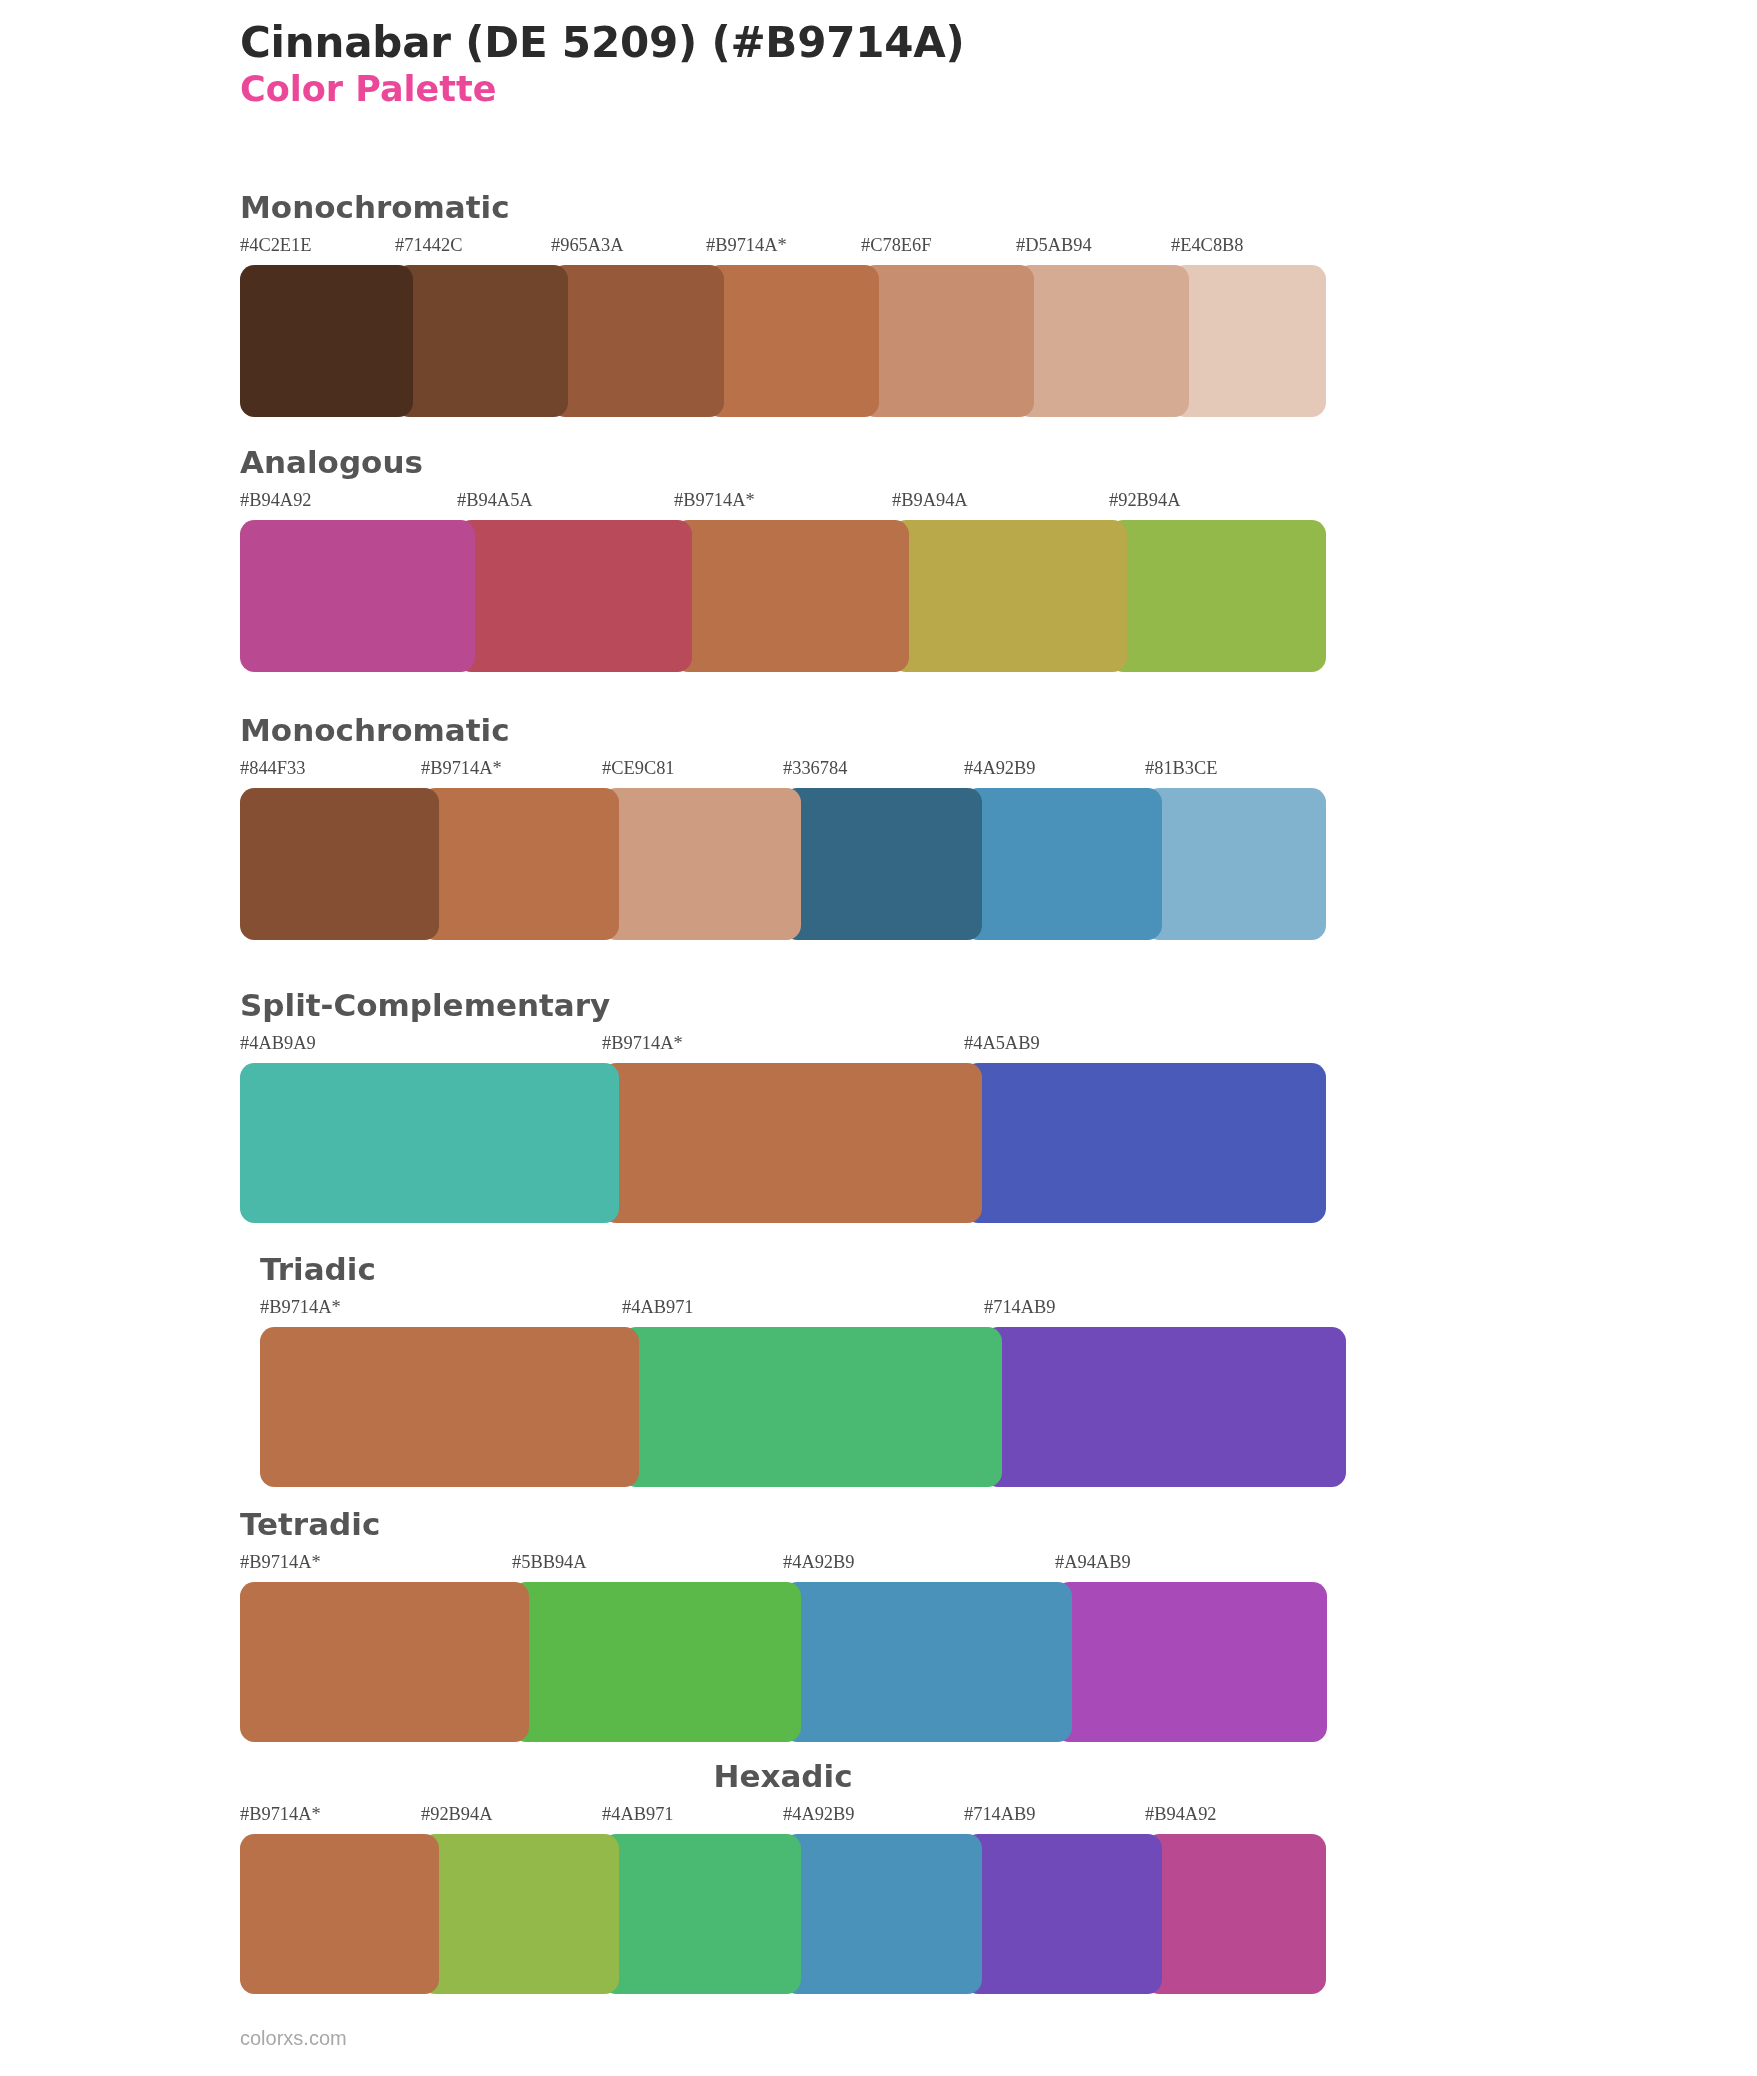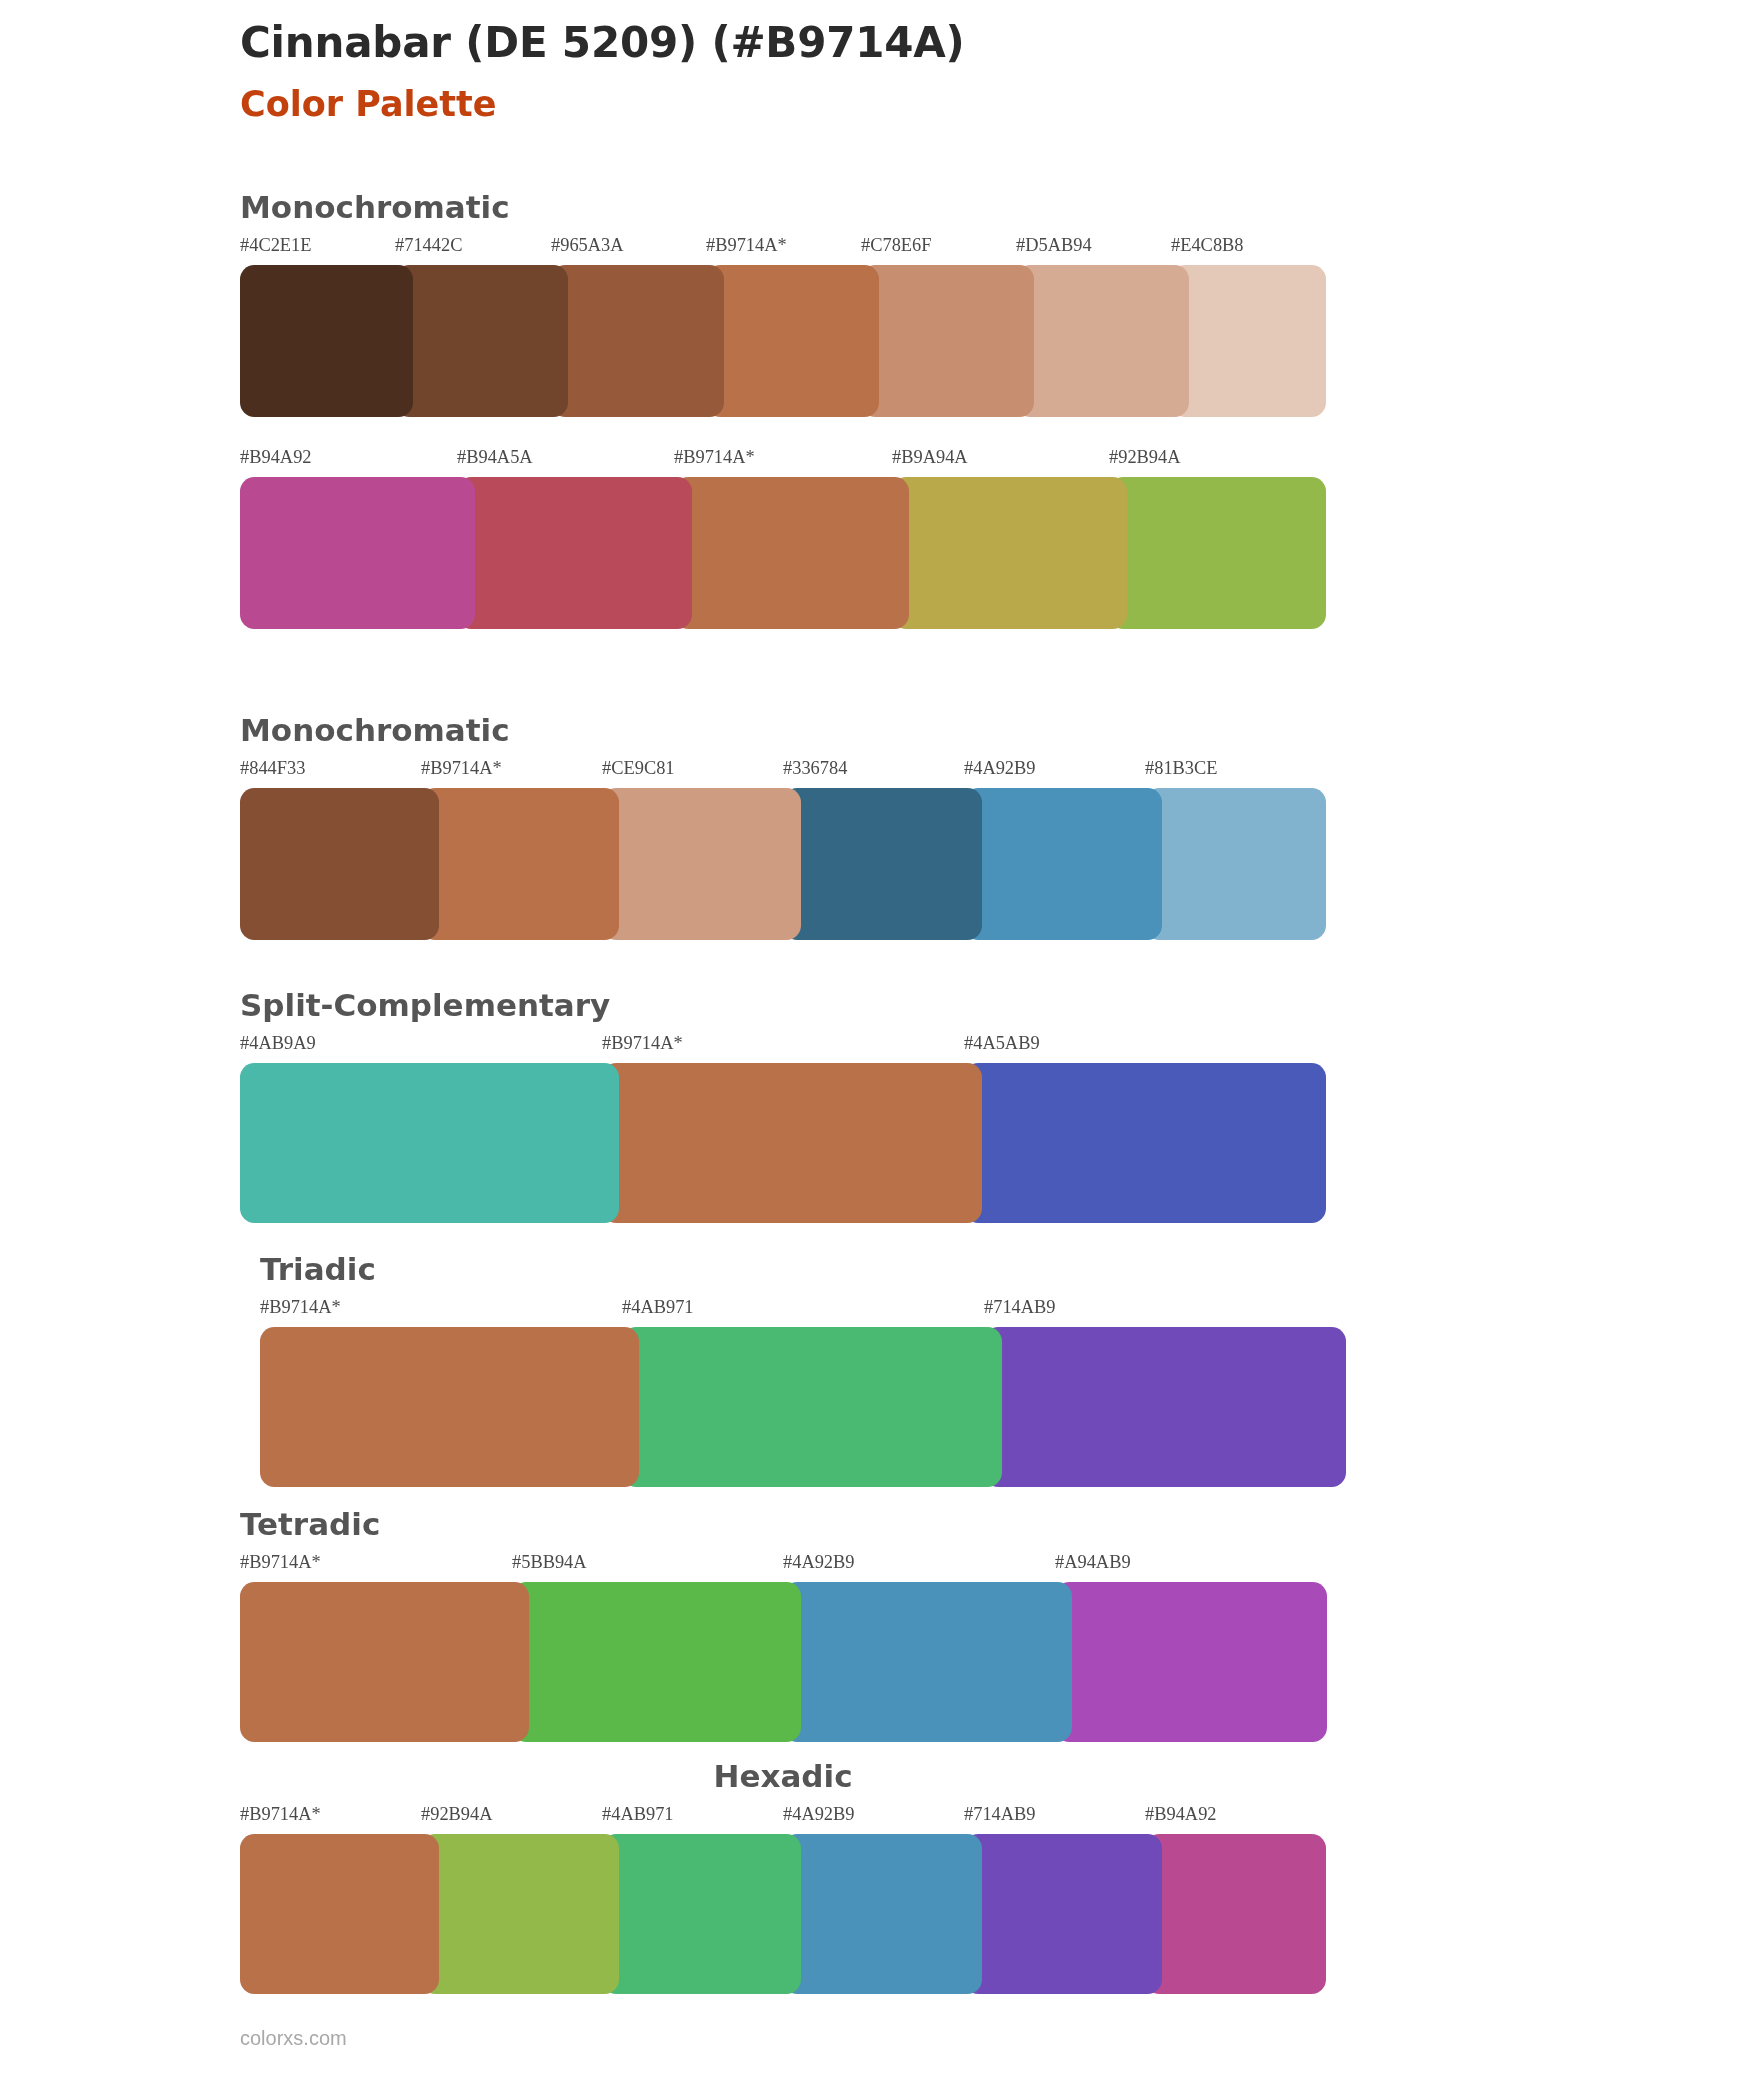--- a/index.html
+++ b/index.html
@@ -35,23 +35,23 @@
     font-size: 42px;
     font-weight: 700;
     color: #2b2b2b;
     letter-spacing: -0.2px;
     line-height: 1.18;
     white-space: nowrap;
   }
   .page-subtitle {
     font-size: 35px;
     font-weight: 700;
-    color: #c2410c;
+    color: #ec4899;
     line-height: 1.25;
-    margin-top: 16px;
+    margin-top: 1px;
     white-space: nowrap;
   }
 
   
   .section {
     position: absolute;
     left: 240px;
     width: 1086px;
   }
   .section-title {
@@ -126,20 +126,21 @@
           <div class="swatch" title="#4C2E1E" style="left: 0px; width: 173px; height: 152px; background: rgb(76, 46, 30); z-index: 7;"></div>
           <div class="swatch" title="#71442C" style="left: 155px; width: 173px; height: 152px; background: rgb(113, 68, 44); z-index: 6;"></div>
           <div class="swatch" title="#965A3A" style="left: 311px; width: 173px; height: 152px; background: rgb(150, 90, 58); z-index: 5;"></div>
           <div class="swatch" title="#B9714A*" style="left: 466px; width: 173px; height: 152px; background: rgb(185, 113, 74); z-index: 4;"></div>
           <div class="swatch" title="#C78E6F" style="left: 621px; width: 173px; height: 152px; background: rgb(199, 142, 111); z-index: 3;"></div>
           <div class="swatch" title="#D5AB94" style="left: 776px; width: 173px; height: 152px; background: rgb(213, 171, 148); z-index: 2;"></div>
           <div class="swatch" title="#E4C8B8" style="left: 931px; width: 155px; height: 152px; background: rgb(228, 200, 184); z-index: 1;"></div>
         </div>
       </div>
       <div class="section" style="top: 447px;">
+        <div class="section-title">Analogous</div>
         <div class="labels-row">
           <div class="hex-label" style="left: 0px;">#B94A92</div>
           <div class="hex-label" style="left: 217px;">#B94A5A</div>
           <div class="hex-label" style="left: 434px;">#B9714A*</div>
           <div class="hex-label" style="left: 652px;">#B9A94A</div>
           <div class="hex-label" style="left: 869px;">#92B94A</div>
         </div>
         <div class="swatch-row" style="height: 152px;">
           <div class="swatch" title="#B94A92" style="left: 0px; width: 235px; height: 152px; background: rgb(185, 74, 146); z-index: 5;"></div>
           <div class="swatch" title="#B94A5A" style="left: 217px; width: 235px; height: 152px; background: rgb(185, 74, 90); z-index: 4;"></div>

